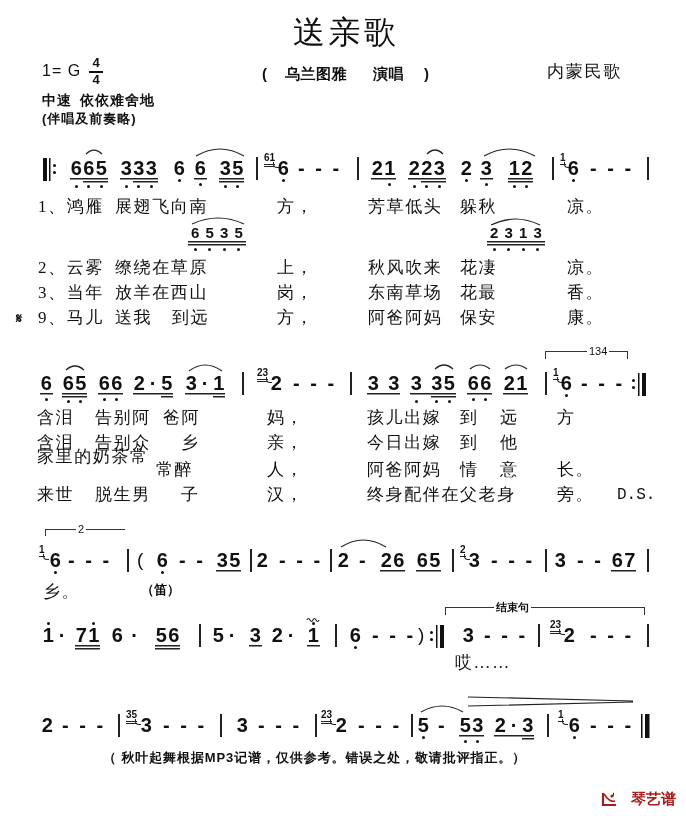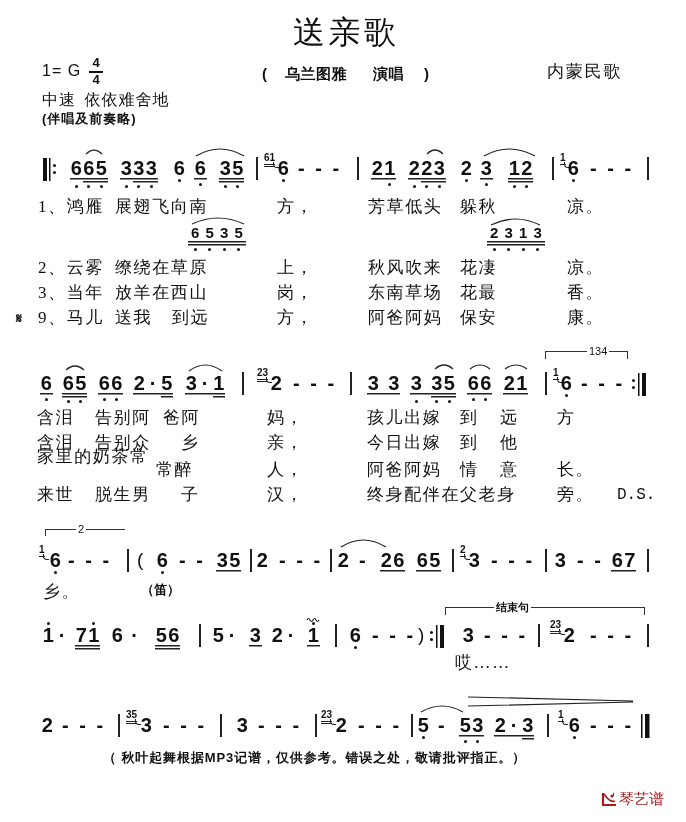--- a/index.html
+++ b/index.html
@@ -6,21 +6,21 @@
 html,body{width:686px;height:822px;background:#fff;overflow:hidden}
 body{position:relative;font-family:"Liberation Sans",sans-serif;color:#111}
 .a{position:absolute;white-space:nowrap}
 .title{left:293px;top:14px;font-size:32px;line-height:36px;letter-spacing:3.5px}
 .key{left:42px;top:62px;font-size:16px;line-height:18px;letter-spacing:1px}
 .ts{left:89px;top:57px;width:14px;text-align:center;font-size:13px;font-weight:bold;line-height:12px}
 .ts .num,.ts .den{display:block}
 .ts .line{display:block;height:1.5px;background:#111;margin:2px 0 1px}
 .perf{top:66px;font-size:15px;font-weight:bold;line-height:16px;letter-spacing:0.5px}
 .origin{left:547px;top:63px;font-family:"Liberation Serif",serif;font-size:17px;line-height:18px;letter-spacing:1.8px}
-.tempo{left:42px;top:93px;font-size: 16px;font-weight:normal;line-height:14px;letter-spacing:1px;word-spacing:3px}
+.tempo{left:42px;top:93px;font-size: 14px;font-weight:bold;line-height:14px;letter-spacing:1px;word-spacing:3px}
 .accomp{left:42px;top:112px;font-size:13px;font-weight:bold;line-height:14px;letter-spacing:1px}
 
 .row{position:absolute;left:0;width:686px;height:30px}
 .g{position:absolute;top:0;display:flex}
 .n{display:block;position:relative;width:12.5px;height:30px;text-align:center;font-style:normal;font-weight:bold;font-size:20px;line-height:20px;color:#111}
 .aug{width:15px}
 .aug.w{width:22px}
 .sp{width:8px}
 .u1{background:linear-gradient(#222,#222) 0 20px/100% 1.5px no-repeat}
 .u2{background:linear-gradient(#222,#222) 0 20px/100% 1.5px no-repeat,linear-gradient(#222,#222) 0 23px/100% 1.5px no-repeat}
@@ -50,21 +50,21 @@
 .inst{position:absolute;font-size:13px;font-weight:bold;line-height:15px}
 
 .volta{position:absolute;height:8px;border-top:1px solid #333;border-left:1px solid #333}
 .volta.r{border-right:1px solid #333}
 .vl{position:absolute;top:-7px;background:#fff;padding:0 2px;font-size:11px;line-height:13px}
 .vl.b{top:-8px;font-size:11px;font-weight:bold;line-height:15px}
 
 .ov{position:absolute;left:0;top:0;pointer-events:none}
 .fn{left:103px;top:751px;font-size:13px;font-weight:bold;line-height:14px;letter-spacing:0.9px}
 .logo{left:601px;top:791px;display:flex;align-items:center;color:#a71d1d}
-.logo span{font-size:15px;font-weight:normal;line-height:16px;margin-left:2px}
+.logo span{font-size:15px;font-weight:bold;line-height:16px;margin-left:14px}
 </style>
 </head>
 <body>
 
 <div class="a title">送亲歌</div>
 <div class="a key">1= G</div>
 <div class="a ts">
   <span class="num">4</span>
   <span class="line"></span>
   <span class="den">4</span>

